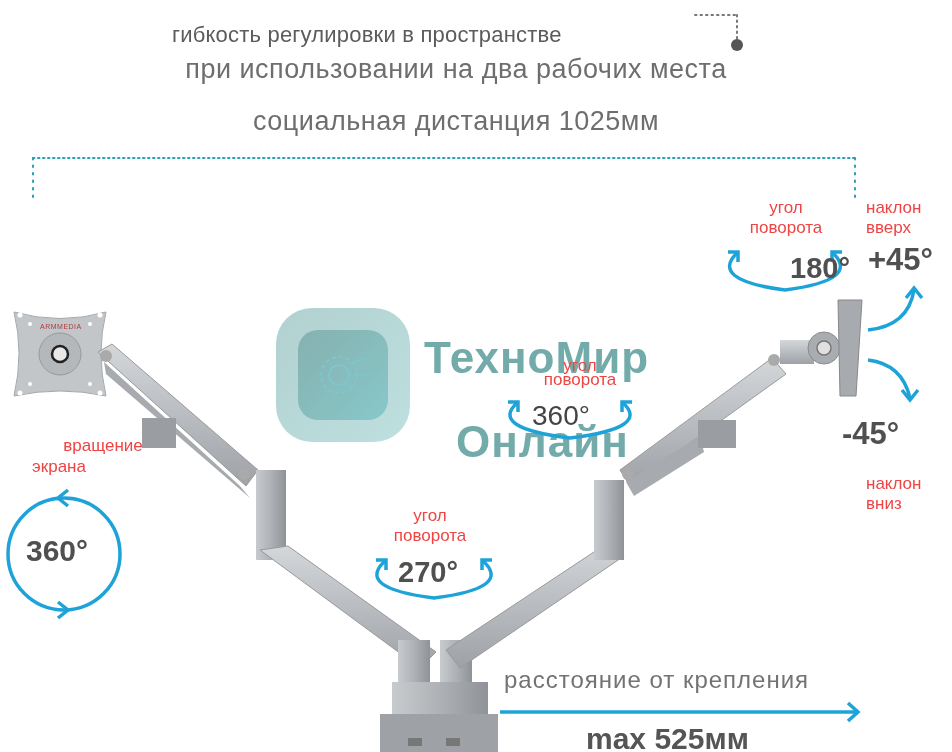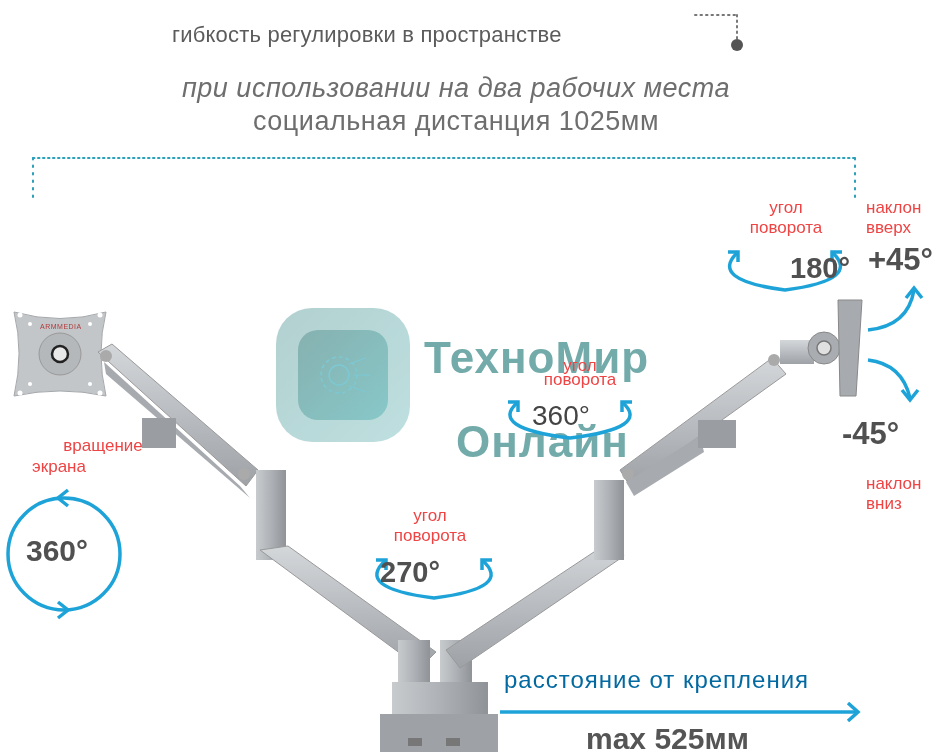--- a/index.html
+++ b/index.html
@@ -1,26 +1,26 @@
 <!DOCTYPE html>
 <html><head>
 <meta charset="utf-8">
 <style>
   html, body { margin:0; padding:0; background:#ffffff; }
   body { width:952px; height:752px; position:relative; overflow:hidden;
          font-family:"Liberation Sans", "DejaVu Sans", sans-serif; color:#5a5a5a; }
   .abs { position:absolute; }
   .heading { left:172px; top:2px; font-size:22px; font-weight:normal; color:#5b5b5b; letter-spacing:0.2px; white-space:nowrap;margin-top:20px; }
   .subtitle { left:0; width:912px; text-align:center; font-size:27px; color:#6e6e6e; font-weight:normal; letter-spacing:0.5px; white-space:nowrap; }
-  .sub1 { top:73px;font-style:italic; }
+  .sub1 { top:54px; }
   .sub2 { top:106px; }
   .label { font-size:17px; color:#ef4444; line-height:20px; text-align:center; white-space:nowrap; }
   .deg { font-weight:bold; color:#505050; white-space:nowrap; }
   .wm-text { font-weight:bold; color:rgba(90,155,155,0.85); font-size:44px; letter-spacing:1px; line-height:40px; white-space:nowrap; }
-  .dist-label { left:504px; top:666px; font-size:24px; color:#0369a1; letter-spacing:1px; white-space:nowrap; }
+  .dist-label { left:504px; top:666px; font-size:24px; color:#737373; letter-spacing:1px; white-space:nowrap; }
   .dist-val { left:586px; top:722px; font-size:30px; font-weight:bold; color:#555; white-space:nowrap; }
   svg { overflow:visible; }
 </style>
 </head>
 <body>
 
 <div class="abs heading">гибкость регулировки в пространстве</div>
 
 <svg class="abs" style="left:690px;top:10px;" width="60" height="50">
   <line x1="5" y1="5" x2="47" y2="5" stroke="#777" stroke-width="2" stroke-dasharray="1.5,4" stroke-linecap="round"></line>
@@ -130,21 +130,21 @@
 </svg>
 <div class="abs deg" style="left:532px;top:400px;font-size:28px;font-weight:normal;color:#444;">360°</div>
 
 <div class="abs label" style="left:380px;top:506px;width:100px;">угол</div>
 <div class="abs label" style="left:370px;top:526px;width:120px;">поворота</div>
 <svg class="abs" style="left:364px;top:556px;" width="140" height="48">
   <path d="M22,4 Q-10,32 70,42 Q150,32 118,4" fill="none" stroke="#1ea3d8" stroke-width="3.5"></path>
   <polyline points="12,4 22,4 22,14" fill="none" stroke="#1ea3d8" stroke-width="3.5"></polyline>
   <polyline points="128,4 118,4 118,14" fill="none" stroke="#1ea3d8" stroke-width="3.5"></polyline>
 </svg>
-<div class="abs deg" style="left:380px;top:556px;font-size:29px;">270°</div>
+<div class="abs deg" style="left:398px;top:556px;font-size:29px;">270°</div>
 
 <div class="abs label" style="left:736px;top:198px;width:100px;">угол</div>
 <div class="abs label" style="left:726px;top:218px;width:120px;">поворота</div>
 <svg class="abs" style="left:720px;top:248px;" width="130" height="48">
   <path d="M18,4 Q-12,32 65,42 Q142,32 112,4" fill="none" stroke="#1ea3d8" stroke-width="3.5"></path>
   <polyline points="8,4 18,4 18,14" fill="none" stroke="#1ea3d8" stroke-width="3.5"></polyline>
   <polyline points="122,4 112,4 112,14" fill="none" stroke="#1ea3d8" stroke-width="3.5"></polyline>
 </svg>
 <div class="abs deg" style="left:750px;top:252px;font-size:29px;margin-left:40px;">180°</div>
 

